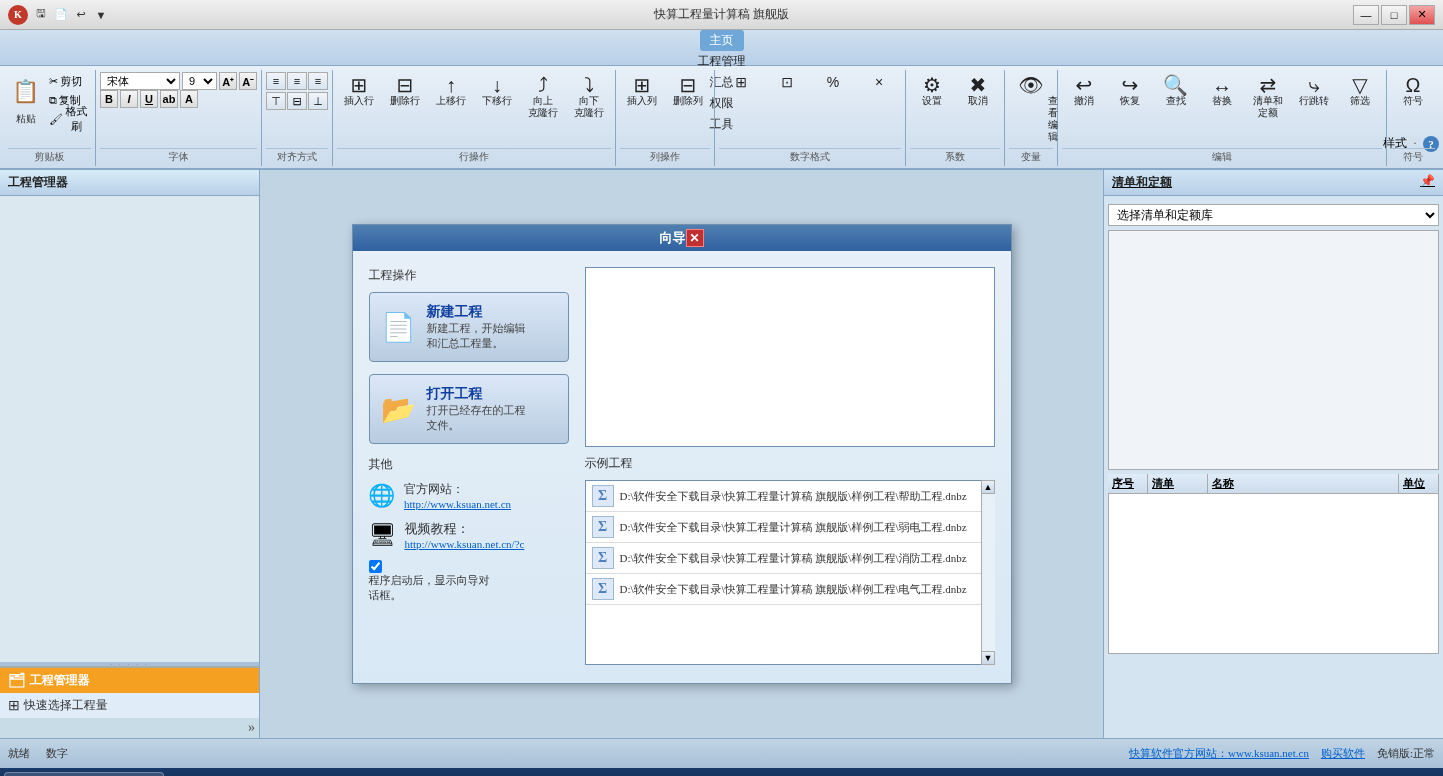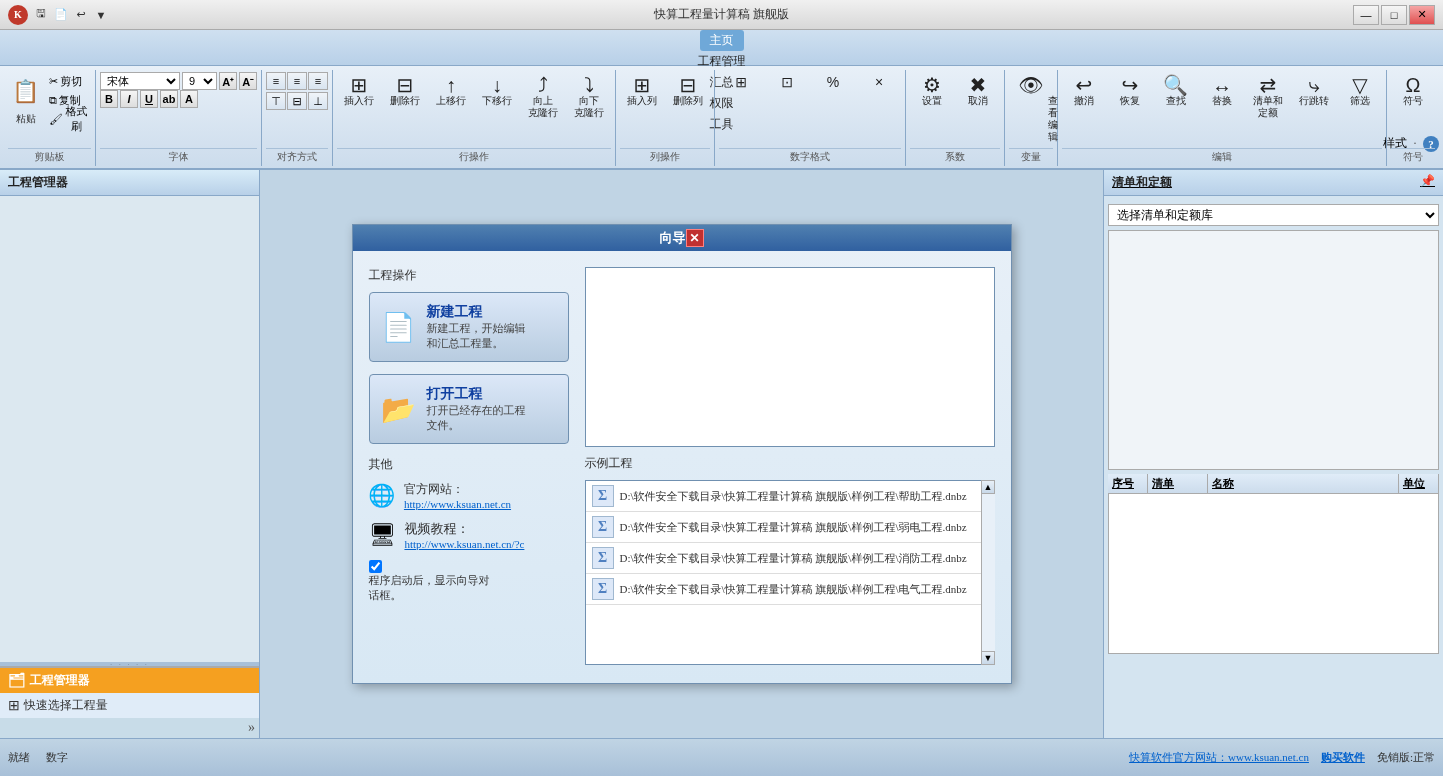--- a/index.html
+++ b/index.html
@@ -241,21 +241,21 @@
       font-size: 11px;
       color: #333;
     }
     .example-icon { font-size: 14px; color: #5080c0; font-weight: bold; background: #dde8f8; border: 1px solid #a0b8d0; width: 22px; height: 22px; display: flex; align-items: center; justify-content: center; font-family: serif; }
     .vscrollbar { position: absolute; right: 0; top: 0; bottom: 0; width: 14px; background: #dde8f4; border-left: 1px solid #aaa; display: flex; flex-direction: column; align-items: center; }
     .vscroll-btn { width: 14px; height: 14px; background: linear-gradient(to bottom, #e8f0f8, #c8d8e8); border: 1px solid #aaa; cursor: pointer; display: flex; align-items: center; justify-content: center; font-size: 9px; }
     .vscroll-track { flex: 1; background: #e8f0f8; width: 100%; }
 
     
     .status-bar {
-      height: 38px;
+      height: 30px;
       background: linear-gradient(to bottom, #c0d4e4, #a8c0d8);
       border-top: 1px solid #89a8c8;
       display: flex;
       align-items: center;
       padding: 0 8px;
       font-size: 11px;
       color: #333;
       gap: 16px;
     }
     .status-right { margin-left: auto; display: flex; align-items: center; gap: 12px; }
@@ -657,21 +657,21 @@
     </div>
   </div>
 
 </div>
 
 <div class="status-bar">
   <span>就绪</span>
   <span>数字</span>
   <div class="status-right">
     <span class="status-link">快算软件官方网站：www.ksuan.net.cn</span>
-    <span style="cursor:pointer;color:#0060cc;text-decoration:underline;font-weight:bold;">购买软件</span>
+    <span style="cursor:pointer;color:#0060cc;text-decoration:underline;">购买软件</span>
     <span>免销版:正常</span>
   </div>
 </div>
 
 <div class="taskbar">
   <div class="taskbar-item">
     <span>🗂</span>
     <span>快算工程量计算稿 旗舰版</span>
   </div>
 </div>

